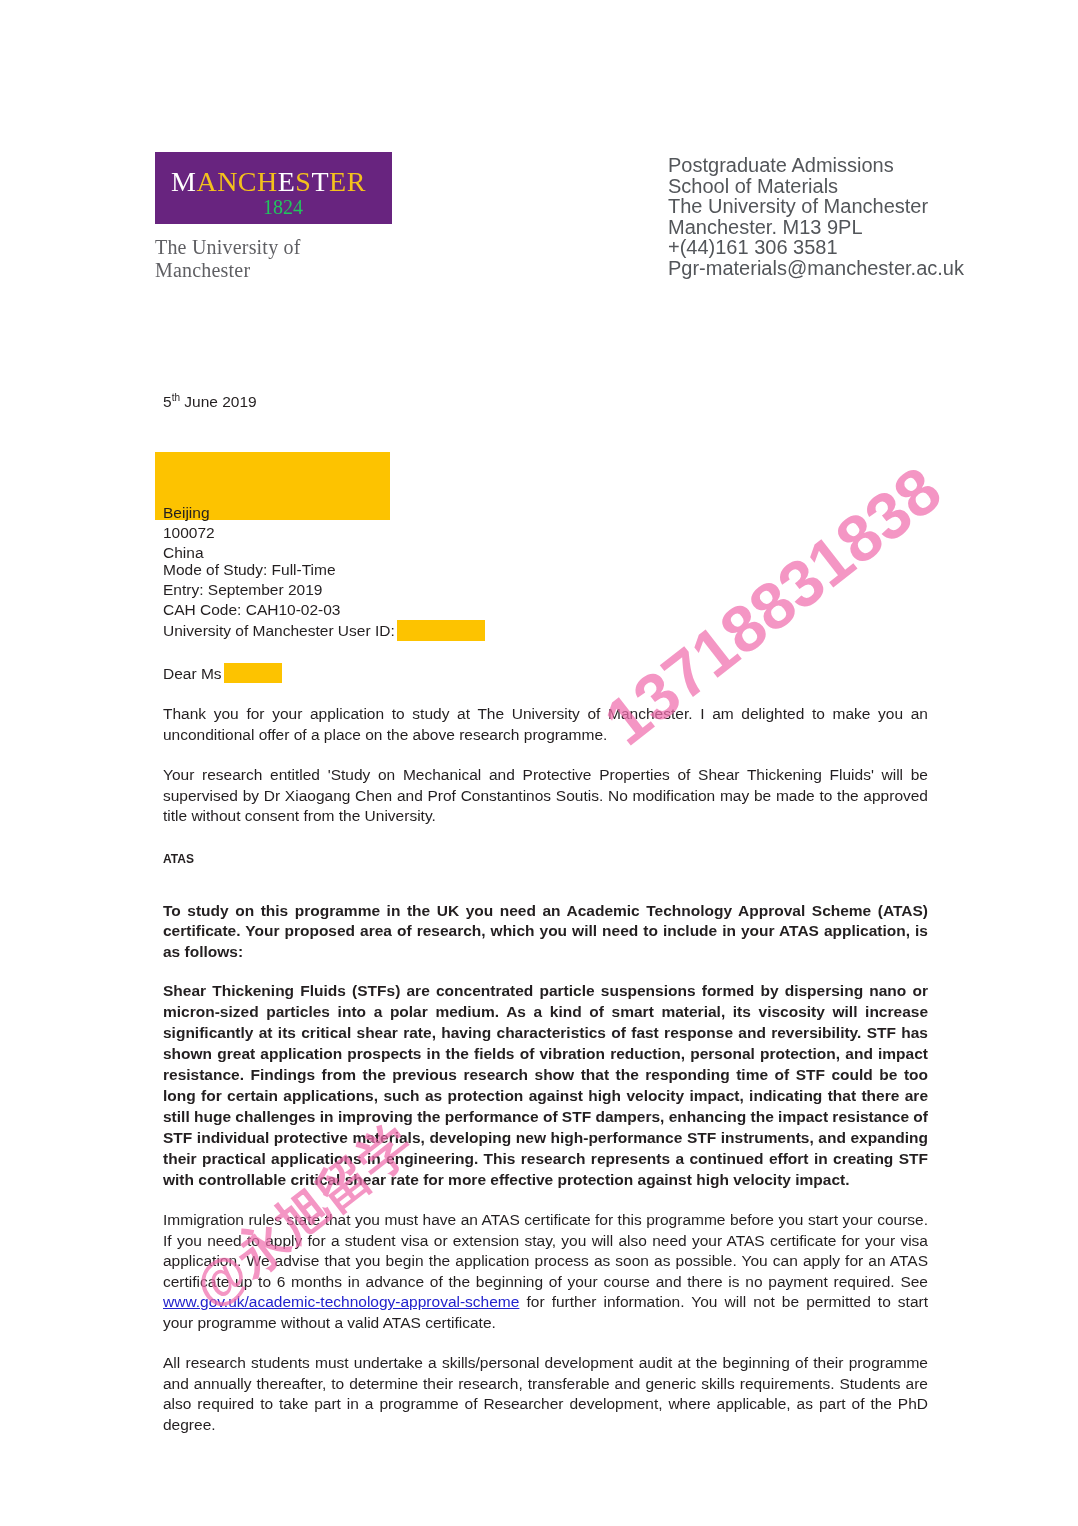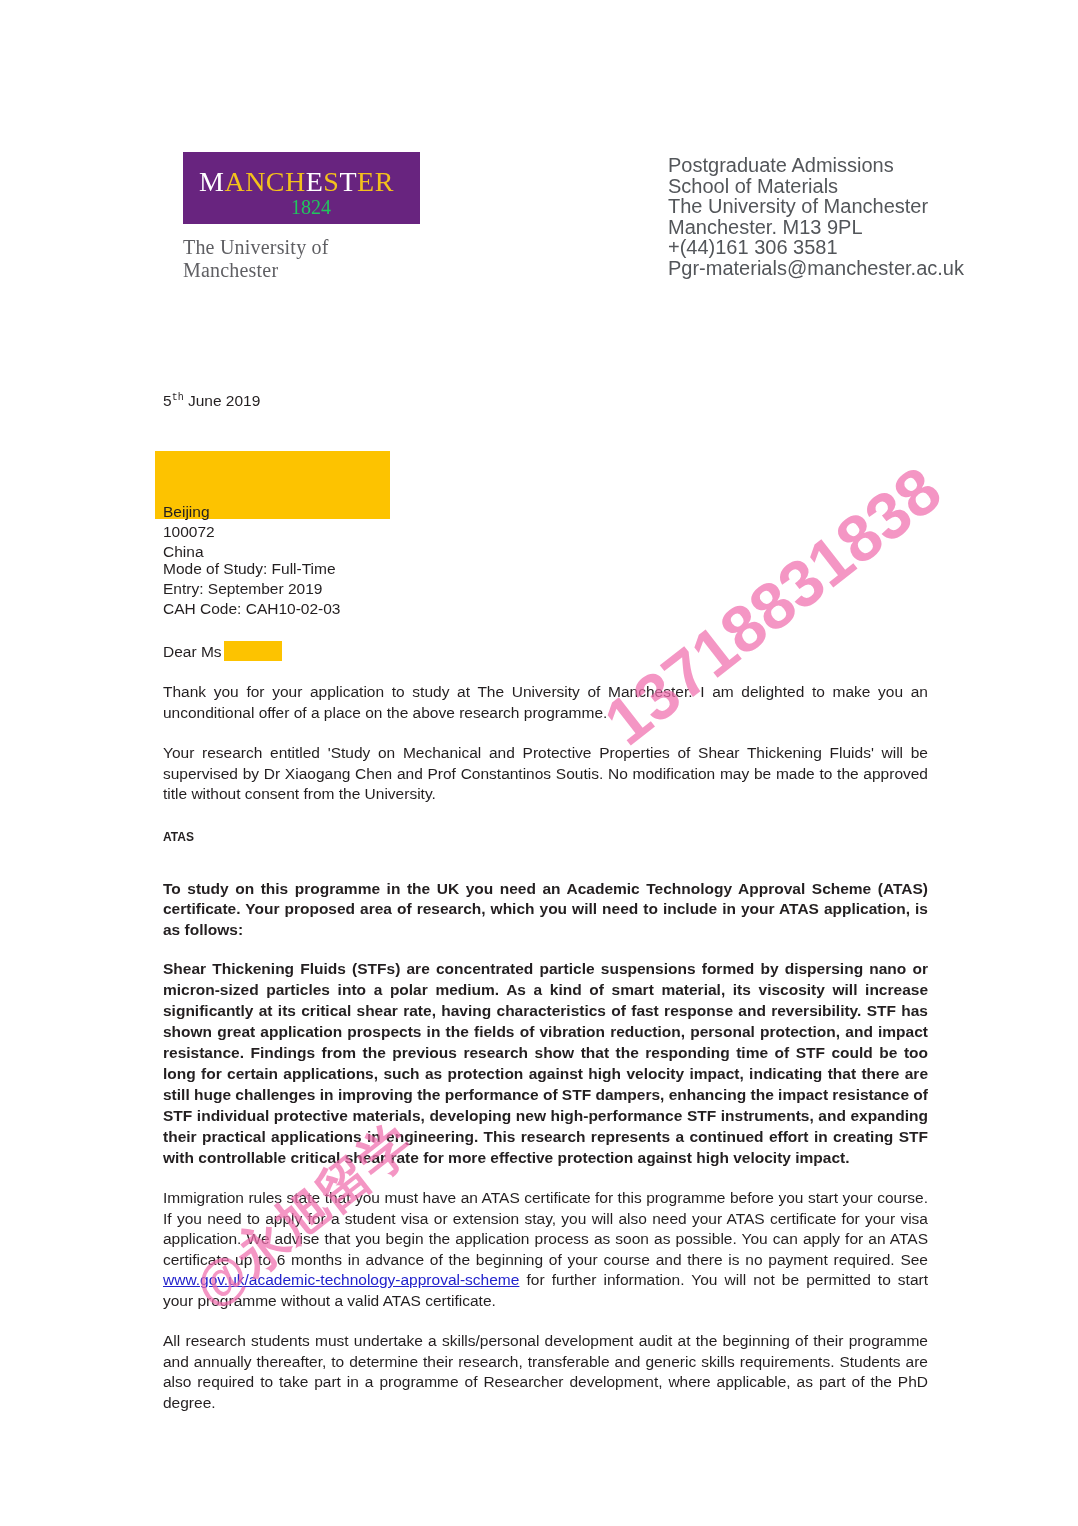--- a/index.html
+++ b/index.html
@@ -21,21 +21,20 @@
     inset: 0;
     background: #ffffff;
   }
 
   
   .logo-block {
     position: absolute;
     left: 155px;
     top: 152px;
     width: 240px;
-    margin-left: 28px;
   }
   .logo-box {
     width: 237px;
     height: 72px;
     background: #68247f;
     position: relative;
   }
   .logo-word {
     position: absolute;
     left: 16px;
@@ -86,21 +85,20 @@
     font-size: 15.5px;
     line-height: 20px;
     color: #231f20;
   }
   .date {
     margin-bottom: 6px;
   }
   .date sup {
     font-size: 10px;
     vertical-align: super;
-    font-family: Liberation Mono, monospace;
   }
 
   .recipient {
     position: relative;
     height: 102px;
   }
   .redact {
     background: #fdc300;
     display: inline-block;
   }
@@ -235,20 +233,21 @@
       <div class="redact redact-addr"></div>
       <div class="addr-line addr-l1">Beijing</div>
       <div class="addr-line addr-l2">100072</div>
       <div class="addr-line addr-l3">China</div>
     </div>
 
     <div class="course-block">
       <div>Mode of Study: Full-Time</div>
       <div>Entry: September 2019</div>
       <div>CAH Code: CAH10-02-03</div>
+      <div><span>University of Manchester User ID:</span><span class="redact-id"></span></div>
     </div>
 
     <div class="salutation"><span>Dear Ms</span><span class="redact-name"></span></div>
 
     <p class="para">Thank you for your application to study at The University of Manchester.  I am delighted to make you an unconditional offer of a place on the above research programme.</p>
 
     <p class="para">Your research entitled 'Study on Mechanical and Protective Properties of Shear Thickening Fluids' will be supervised by Dr Xiaogang Chen and Prof Constantinos Soutis.  No modification may be made to the approved title without consent from the University.</p>
 
     <p class="section-head">ATAS</p>
 

